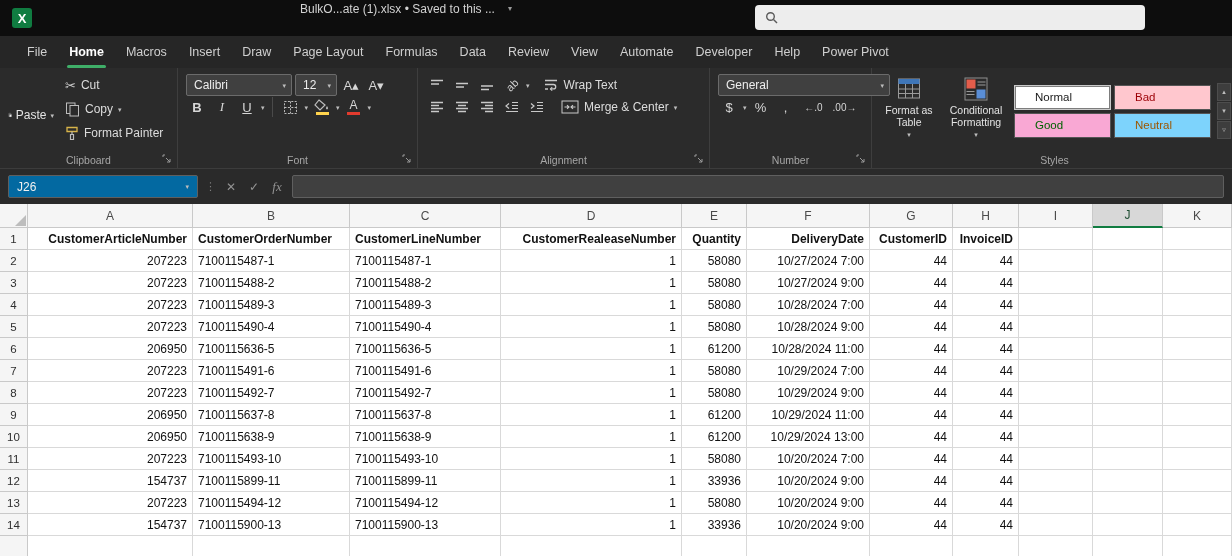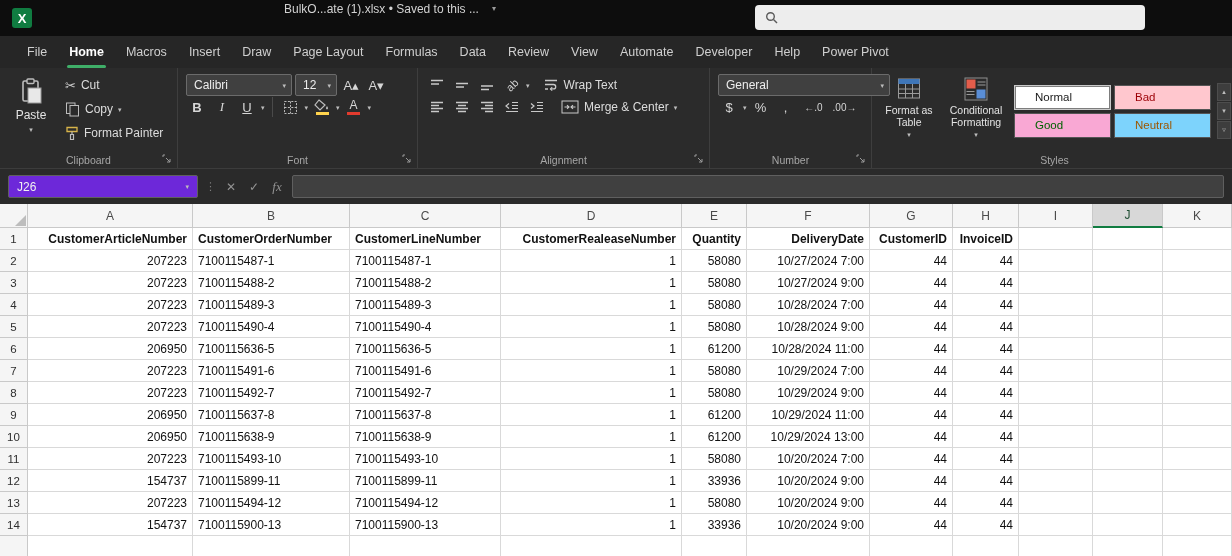--- a/index.html
+++ b/index.html
@@ -4,21 +4,21 @@
 <style>
   html,body{margin:0;padding:0;background:#000;}
   .app{position:relative;width:1232px;height:556px;overflow:hidden;background:#fff;
        font-family:"Liberation Sans",sans-serif;-webkit-font-smoothing:antialiased;}
 
   
   .titlebar{position:absolute;top:0;left:0;right:0;height:36px;background:#0d0d0d;}
   .excel-logo{position:absolute;left:12px;top:8px;width:20px;height:20px;border-radius:3px;
               background:var(--excel-green,#107c41);color:#fff;font-weight:700;font-size:13px;
               display:flex;align-items:center;justify-content:center;}
-  .doc-title{position:absolute;left:284px;top:0;height:18px;display:flex;align-items:center;gap:13px;
+  .doc-title{position:absolute;left:300px;top:0;height:18px;display:flex;align-items:center;gap:13px;
              color:#d2d2d2;font-size:12px;}
   .doc-title .chev{color:#9a9a9a;font-size:8px;}
   .search-pill{position:absolute;left:755px;top:5px;width:390px;height:25px;border-radius:4px;
                background:#ededed;display:flex;align-items:center;padding-left:10px;box-sizing:border-box;}
 
   
   .tabs{position:absolute;top:36px;left:0;right:0;height:32px;background:#262626;
         display:flex;align-items:stretch;padding-left:16px;}
   .tab{position:relative;display:flex;align-items:center;padding:0 11px;color:#cfcfcf;
        font-size:12.5px;cursor:default;white-space:nowrap;}
@@ -42,38 +42,38 @@
          align-items:center;color:#ededed;font-size:12px;padding:0 5px 0 7px;box-sizing:border-box;}
   .combo .chev{margin-left:auto;padding-left:5px;}
   .ib{min-width:22px;height:22px;display:flex;align-items:center;justify-content:center;
       color:#d6d6d6;font-size:13px;border-radius:2px;box-sizing:border-box;}
   .ib.bold{font-weight:700;}
   .ib.italic{font-style:italic;font-family:"Liberation Serif",serif;}
   .ib.uline{text-decoration:underline;}
   .vdiv{width:1px;height:20px;background:#4a4a4a;margin:0 4px;}
   .abar{display:flex;flex-direction:column;align-items:center;line-height:1;}
   .abar .bar{width:13px;height:3px;margin-top:1px;}
-  .paste-btn{width:46px;height:74px;display:flex;flex-direction:column;align-items:center;
+  .paste-btn{width:46px;height:74px;display:flex;flex-direction:row;align-items:center;
              justify-content:flex-start;gap:4px;color:#e3e3e3;font-size:12px;border-radius:3px;padding-top:4px;}
   .rot{display:inline-block;transform:rotate(-45deg);font-size:11px;color:#d0d0d0;}
   .txtbtn{display:flex;align-items:center;gap:5px;color:#dcdcdc;font-size:12px;height:22px;padding:0 4px;border-radius:2px;}
   .bigbtn{width:64px;display:flex;flex-direction:column;align-items:center;gap:3px;color:#e3e3e3;
           font-size:10.5px;text-align:center;line-height:1.15;padding-top:3px;}
   .gallery{display:grid;grid-template-columns:repeat(2,97px);grid-auto-rows:25px;gap:3px;align-content:center;height:74px;}
   .style-cell{font-size:11.5px;display:flex;align-items:center;padding:0 20px;border:1px solid #555;
               box-sizing:border-box;white-space:nowrap;overflow:hidden;}
   .style-cell.selected{border:1px solid #c9c9c9;box-shadow:inset 0 0 0 1px #7d7d7d;}
   .gscroll{width:14px;display:flex;flex-direction:column;gap:1px;justify-content:center;height:74px;}
   .gsbtn{flex:0 0 18px;background:#3d3d3d;color:#bdbdbd;font-size:7px;display:flex;align-items:center;
          justify-content:center;border:1px solid #4d4d4d;box-sizing:border-box;}
 
   
   .fbar{position:absolute;top:168px;left:0;right:0;height:36px;background:#2a2a2a;border-top:1px solid #3c3c3c;
         display:flex;align-items:center;padding:0 8px;gap:7px;box-sizing:border-box;}
-  .namebox{width:190px;height:23px;background:#6d28d9;border:1px solid #5f5f5f;border-radius:2px;
+  .namebox{width:190px;height:23px;background:#0369a1;border:1px solid #5f5f5f;border-radius:2px;
            color:#f0f0f0;font-size:12px;display:flex;align-items:center;padding:0 8px;box-sizing:border-box;}
   .namebox .chev{margin-left:auto;}
   .fico{color:#939393;font-size:12px;width:16px;text-align:center;}
   .fico.fx{font-style:italic;font-family:"Liberation Serif",serif;font-size:13px;}
   .dots{color:#7d7d7d;font-size:11px;}
   .finput{flex:1;height:23px;background:#404040;border:1px solid #5f5f5f;border-radius:2px;color:#f0f0f0;
           font-size:12px;display:flex;align-items:center;padding:0 8px;box-sizing:border-box;}
 
   
   .grid-wrap{position:absolute;top:204px;left:0;right:0;bottom:0;background:#fff;overflow:hidden;}

